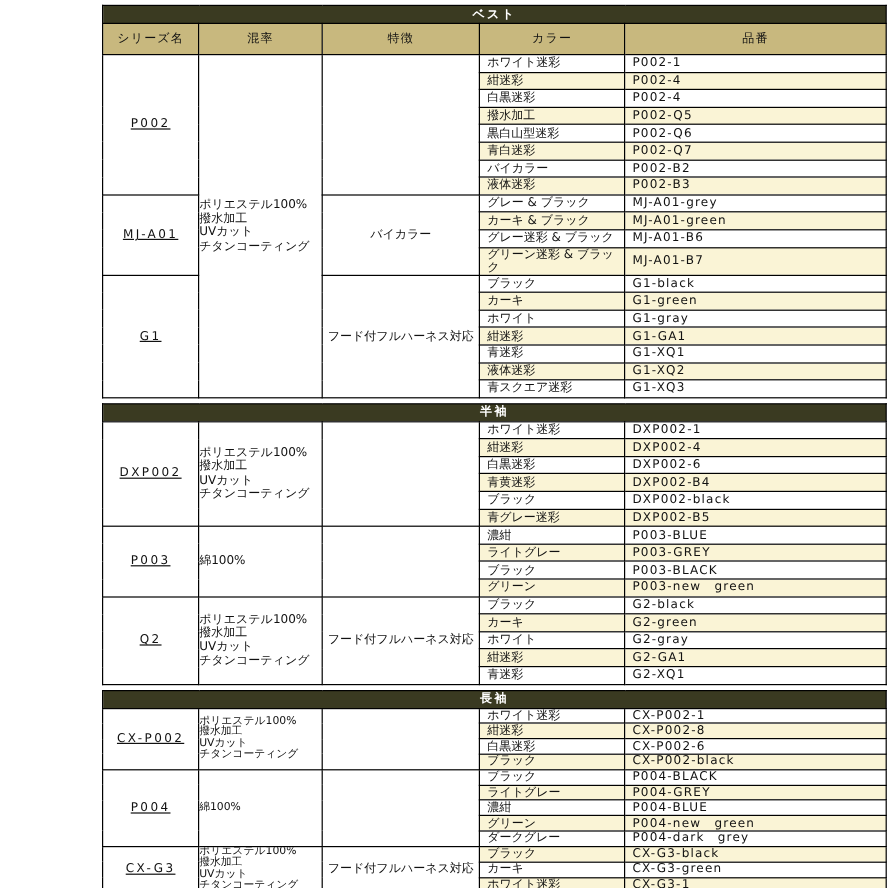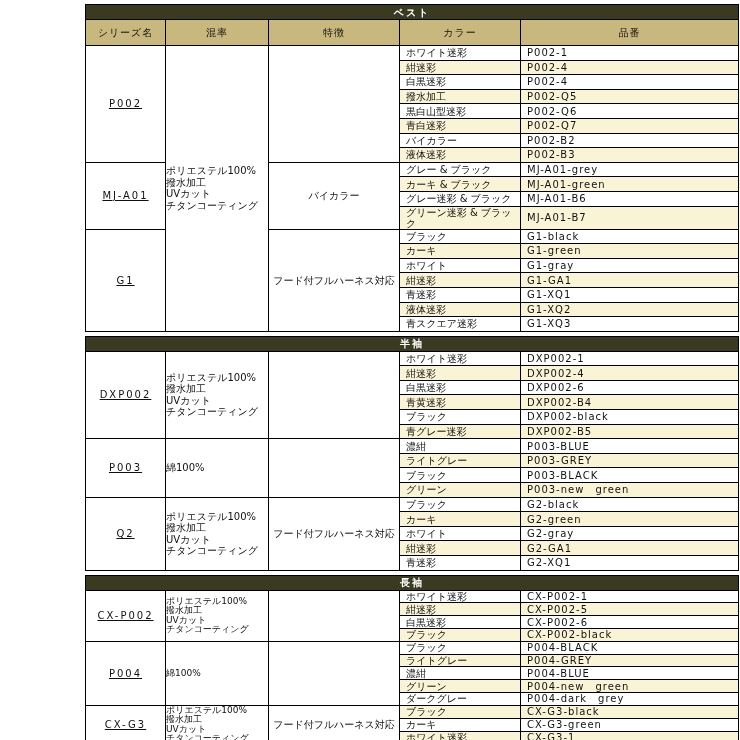--- a/index.html
+++ b/index.html
@@ -271,21 +271,21 @@
           <td class="blend-cell" rowspan="4">ポリエステル100%
 撥水加工
 UVカット
 チタンコーティング</td>
           <td class="feature-cell" rowspan="4"></td>
           <td class="color-cell">ホワイト迷彩</td>
           <td class="code-cell">CX-P002-1</td>
         </tr>
         <tr class="data-row">
           <td class="color-cell stripe">紺迷彩</td>
-          <td class="code-cell stripe">CX-P002-5</td>
+          <td class="code-cell stripe">CX-P002-8</td>
         </tr>
         <tr class="data-row">
           <td class="color-cell">白黒迷彩</td>
           <td class="code-cell">CX-P002-6</td>
         </tr>
         <tr class="data-row">
           <td class="color-cell stripe">ブラック</td>
           <td class="code-cell stripe">CX-P002-black</td>
         </tr>
         <tr class="data-row">

